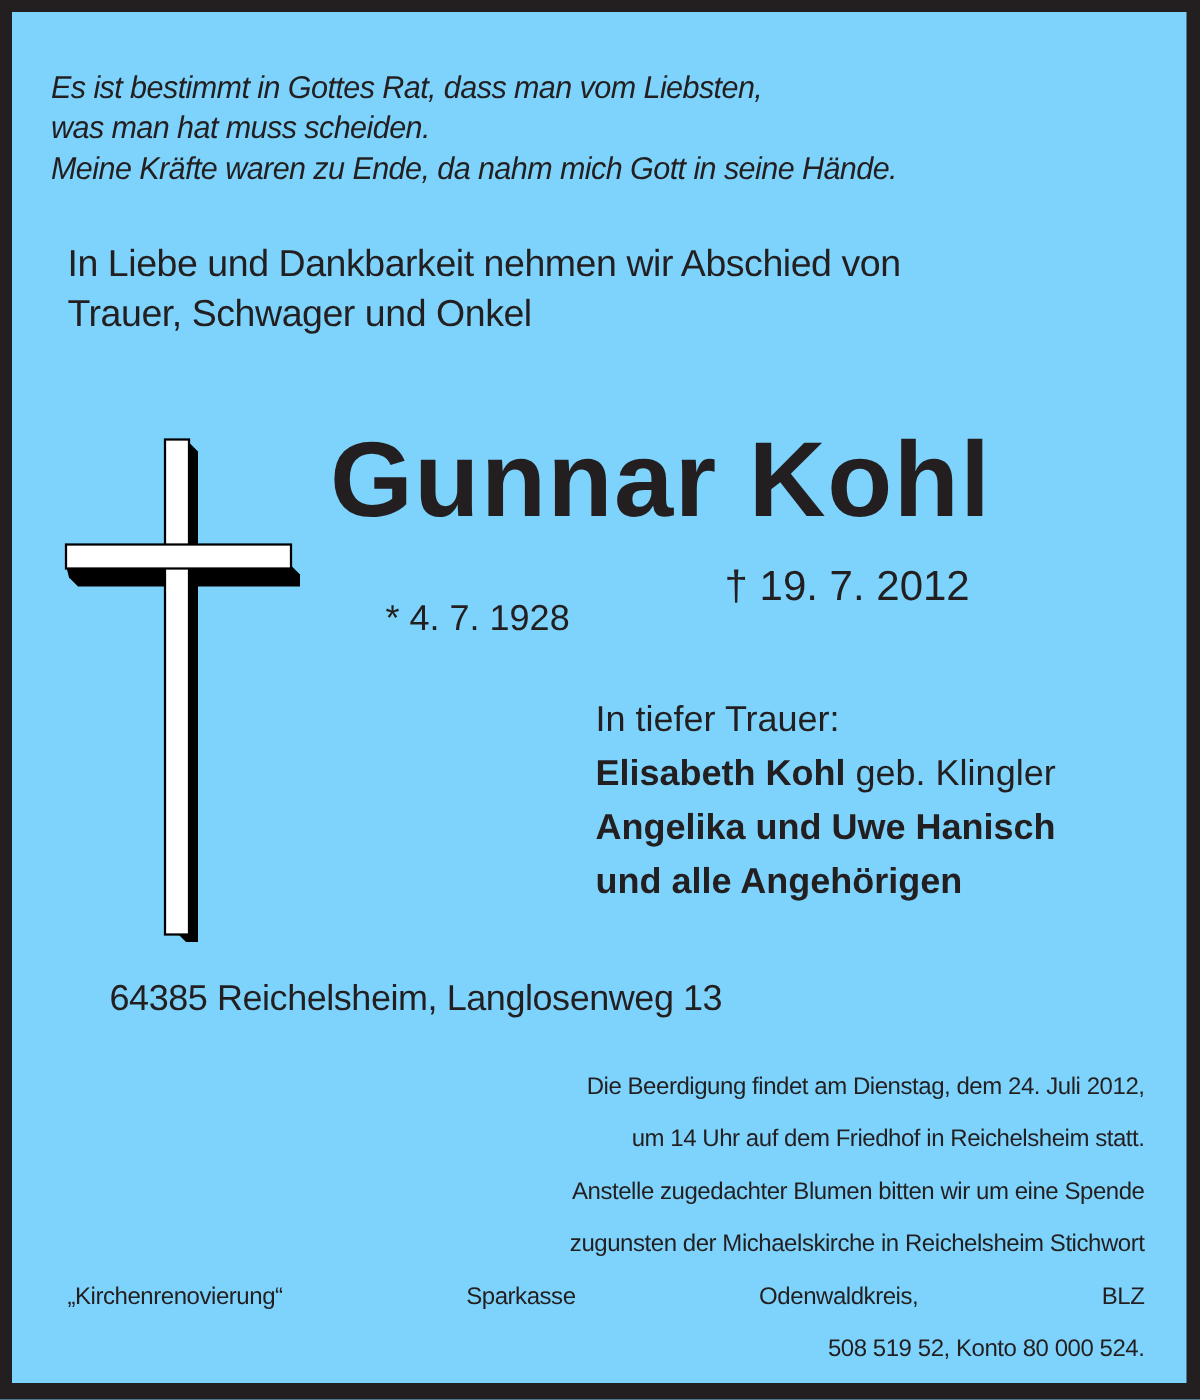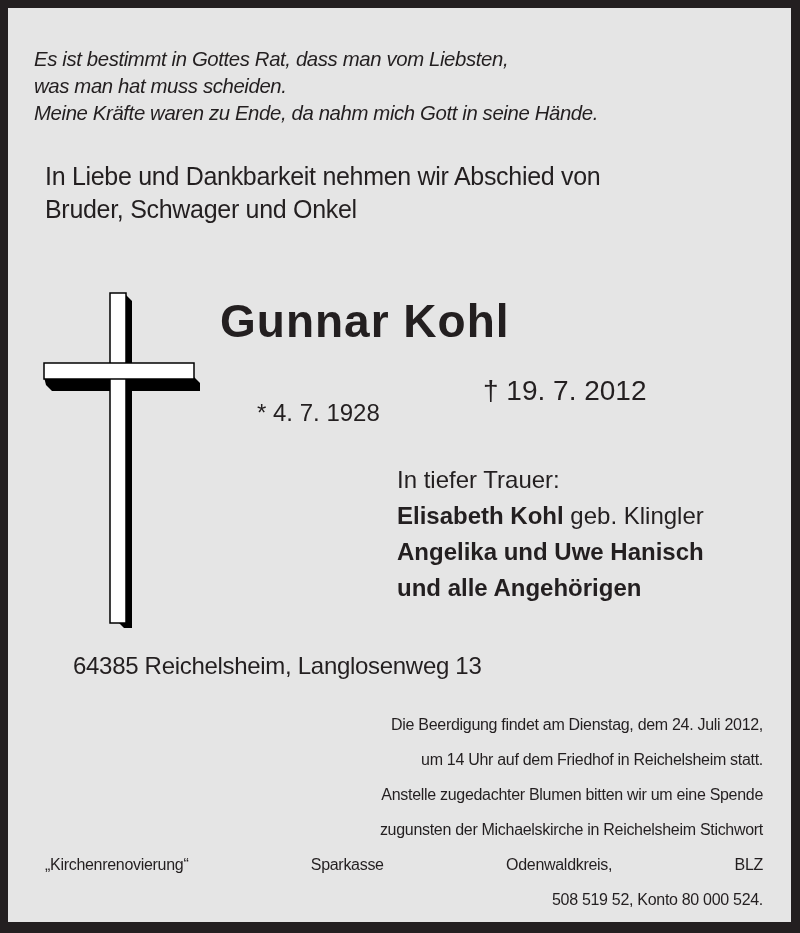--- a/index.html
+++ b/index.html
@@ -1,23 +1,23 @@
 <!DOCTYPE html>
 <html><head>
 <meta charset="utf-8">
 <style>
   html, body { margin: 0; padding: 0; }
   body { width: 800px; height: 933px; background: #231f20; position: relative; overflow: hidden; }
-  .card { position: absolute; left: 8px; top: 8px; width: 783px; height: 914px; background: #e5e5e5; }
+  .card { position: absolute; left: 8px; top: 8px; width: 783px; height: 914px; background: #7dd3fc; }
   .t { position: absolute; color: #231f20; font-family: "Liberation Sans", sans-serif; white-space: nowrap; margin: 0; }
   .verse { left: 26px; top: 37px; font-size: 21px; font-style: italic; line-height: 27px; letter-spacing: -0.4px; transform: scaleX(0.97); transform-origin: left top; }
   .verse div { white-space: nowrap; }
   .intro { left: 37px; top: 152px; font-size: 25px; line-height: 33px; letter-spacing: -0.3px; }
   .intro div { white-space: nowrap; }
-  .name { left: 212px; top: 278px; font-size: 46px; font-weight: bold; letter-spacing: 1px; line-height: 70px; }
+  .name { left: 212px; top: 278px; font-size: 71px; font-weight: bold; letter-spacing: 1px; line-height: 70px; }
   .born { left: 249px; top: 368px; font-size: 24px; line-height: 30px; margin-top: 22px; }
   .died { left: 475px; top: 368px; font-size: 28px; line-height: 30px; }
   .mourners { left: 389px; top: 454px; font-size: 24px; line-height: 36px; }
   .mourners div { white-space: nowrap; }
   .b { font-weight: bold; }
   .addr { left: 37px; top: 643px; font-size: 24px; line-height: 30px; letter-spacing: -0.3px; margin-left: 28px; }
   .funeral { left: 37px; top: 699px; width: 718px; font-size: 16px; line-height: 35px; letter-spacing: -0.3px; white-space: normal; text-align: right; }
   .funeral div { white-space: nowrap; }
   .funeral .justify { white-space: nowrap; display: flex; justify-content: space-between; }
   .cross { position: absolute; left: 34px; top: 283px; width: 160px; height: 340px; }
@@ -28,21 +28,21 @@
 <div class="card">
 
   <div class="t verse">
     <div>Es ist bestimmt in Gottes Rat, dass man vom Liebsten,</div>
     <div>was man hat muss scheiden.</div>
     <div>Meine Kräfte waren zu Ende, da nahm mich Gott in seine Hände.</div>
   </div>
 
   <div class="t intro">
     <div>In Liebe und Dankbarkeit nehmen wir Abschied von</div>
-    <div>Bruder, Schwager und Onkel</div>
+    <div>Trauer, Schwager und Onkel</div>
   </div>
 
   <svg class="cross" viewBox="0 0 160 340">
 
     <polygon points="84,4 90,10 90,337 82,337 76,331 76,4" fill="#000"></polygon>
     <polygon points="2,86 152,86 158,92 158,100 10,100 4,94" fill="#000"></polygon>
 
     <rect x="68" y="2" width="16" height="330" fill="#fff" stroke="#000" stroke-width="1.5"></rect>
 
     <rect x="2" y="72" width="150" height="16" fill="#fff" stroke="#000" stroke-width="1.5"></rect>

